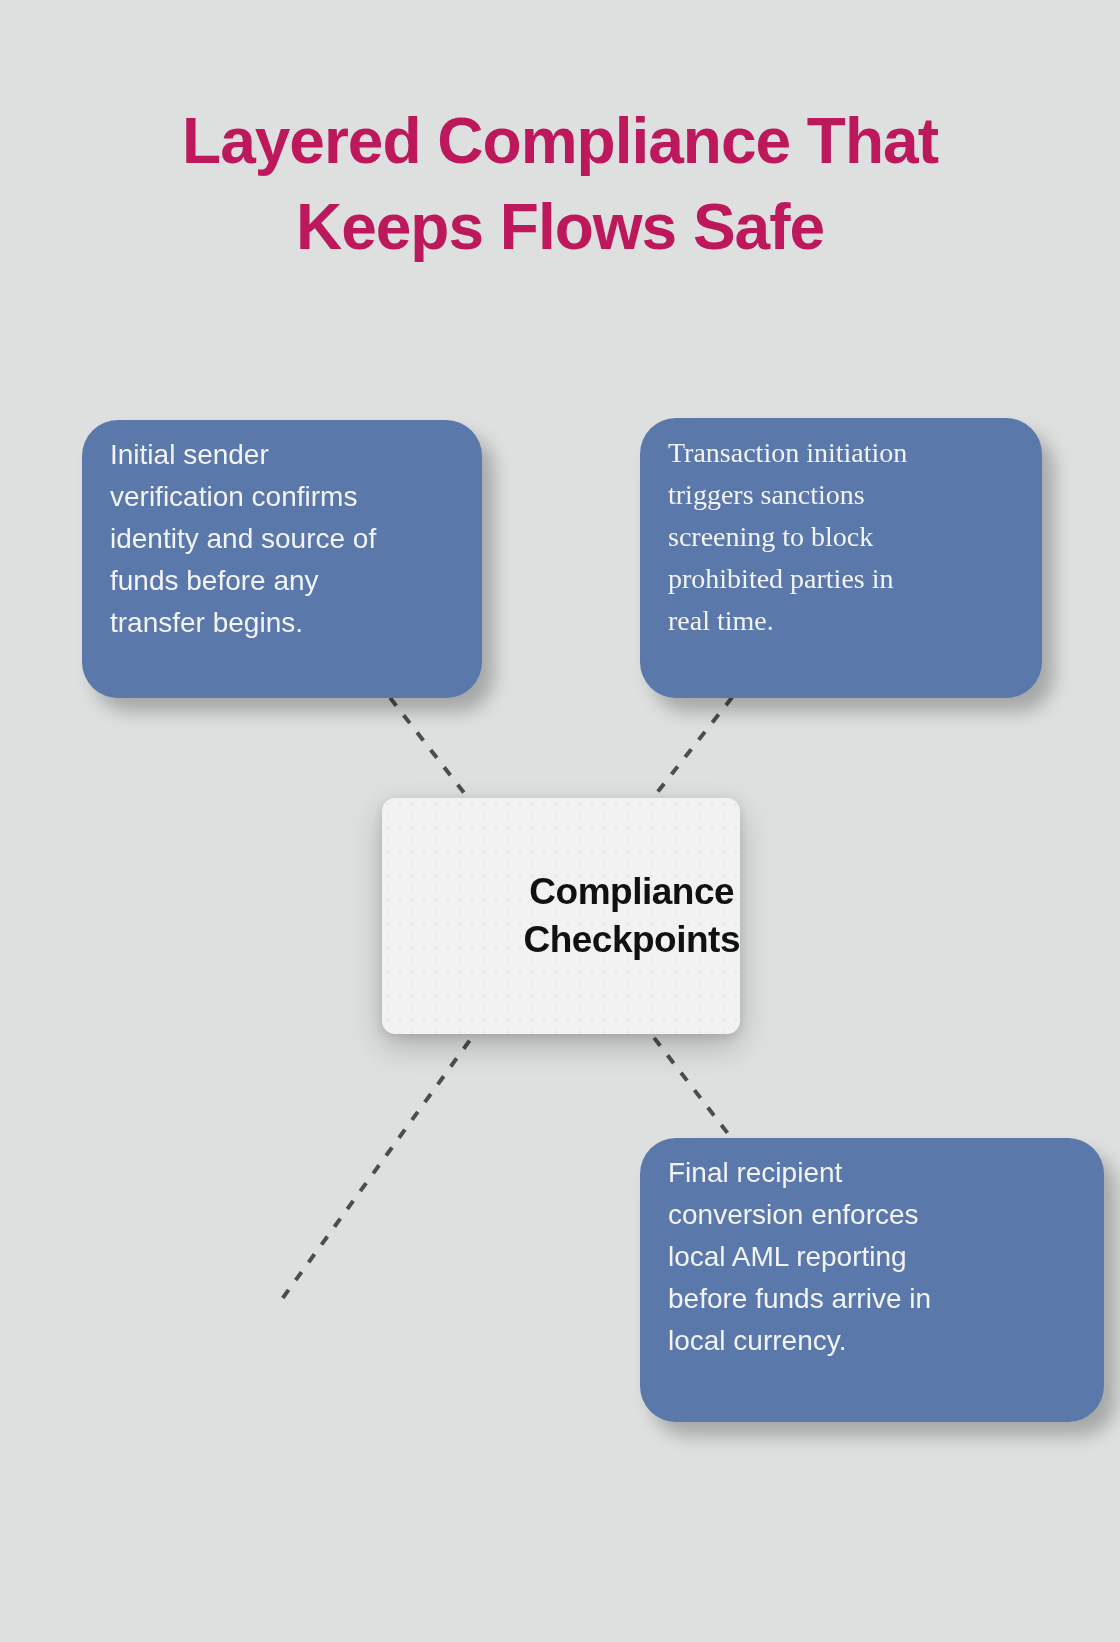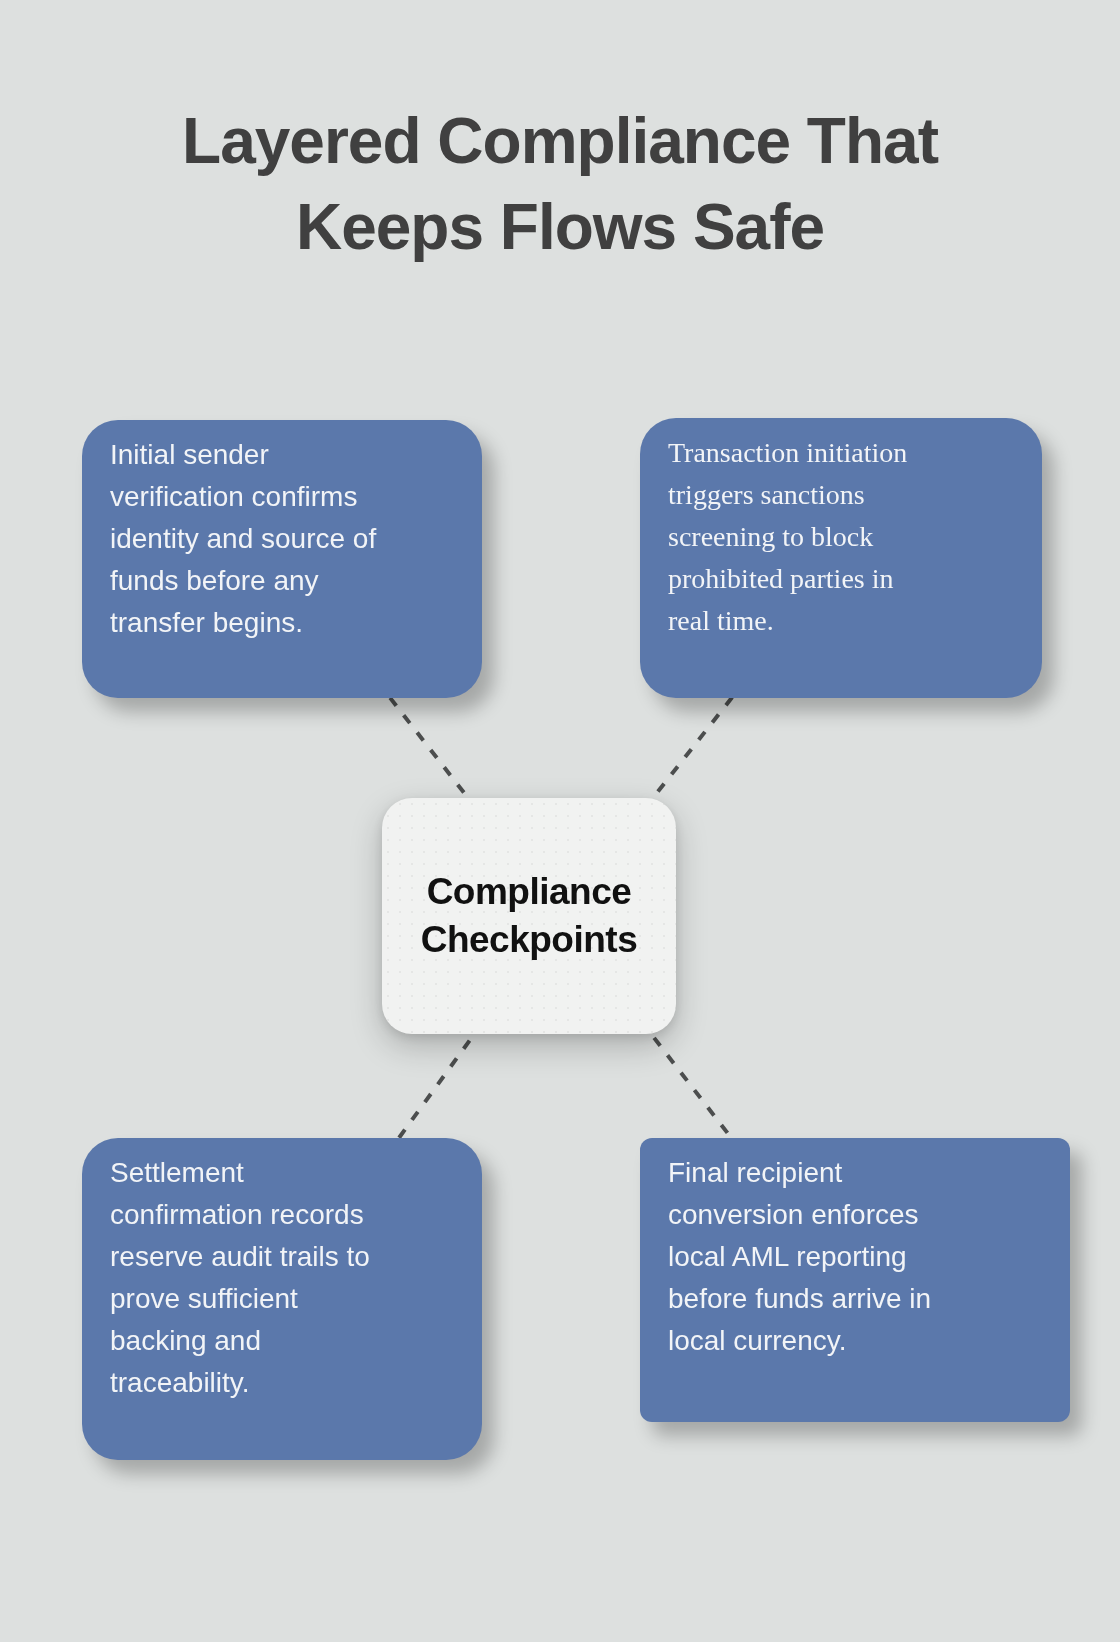--- a/index.html
+++ b/index.html
@@ -19,21 +19,21 @@
     position: absolute;
     top: 98px;
     left: 0;
     right: 0;
     margin: 0;
     text-align: center;
     font-size: 64px;
     line-height: 86px;
     font-weight: 700;
     letter-spacing: -1px;
-    color: #404040;
+    color: #be185d;
     white-space: pre-line;
     z-index: 3;
   }
   .connectors {
     position: absolute;
     top: 0;
     left: 0;
     width: 1120px;
     height: 1642px;
     z-index: 1;
@@ -55,36 +55,36 @@
   .node p {
     margin: 0;
     color: #f2f4f7;
     font-size: 28px;
     line-height: 42px;
     white-space: pre-line;
   }
   .node-tl { left: 82px;  top: 420px;  width: 400px; height: 278px; }
   .node-tr { left: 640px; top: 418px;  width: 402px; height: 280px; font-family: Liberation Serif, serif; }
   .node-bl { left: 82px;  top: 1138px; width: 400px; height: 322px; }
-  .node-br { left: 640px; top: 1138px; width: 430px; height: 284px; border-radius: 12px; }
+  .node-br { left: 640px; top: 1138px; width: 464px; height: 284px; }
   .center-node {
     position: absolute;
     left: 382px;
     top: 798px;
-    width: 294px;
+    width: 358px;
     height: 236px;
     background-color: #f1f2f1;
     background-image: radial-gradient(circle, rgba(0,0,0,0.05) 1.1px, transparent 1.4px);
     background-size: 12px 12px;
-    border-radius: 30px;
+    border-radius: 13px;
     box-shadow: 0 12px 32px rgba(0, 0, 0, 0.22), 0 3px 10px rgba(0, 0, 0, 0.10);
     z-index: 2;
     display: flex;
     align-items: center;
-    justify-content: center;
+    justify-content: flex-end;
   }
   .center-node .label {
     color: #111111;
     font-size: 37px;
     line-height: 48px;
     font-weight: 700;
     letter-spacing: -0.5px;
     text-align: center;
     white-space: pre-line;
   }
@@ -113,28 +113,20 @@
   </div>
 
   <div class="node node-tr">
     <p>Transaction initiation
 triggers sanctions
 screening to block
 prohibited parties in
 real time.</p>
   </div>
 
-  <div class="node node-bl">
-    <p>Settlement
-confirmation records
-reserve audit trails to
-prove sufficient
-backing and
-traceability.</p>
-  </div>
 
   <div class="node node-br">
     <p>Final recipient
 conversion enforces
 local AML reporting
 before funds arrive in
 local currency.</p>
   </div>
 
   <div class="center-node">

